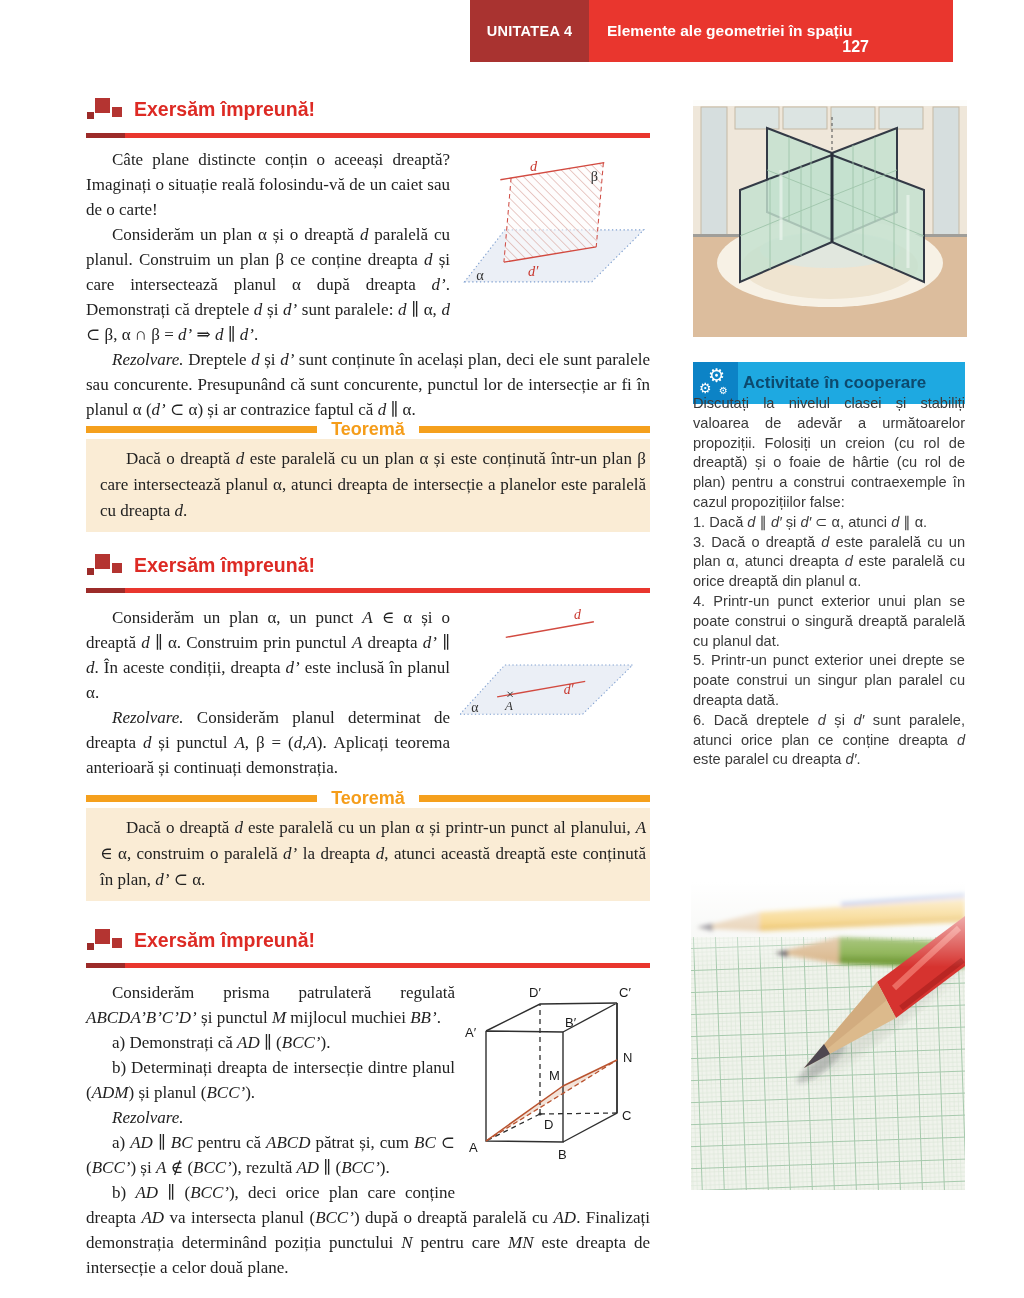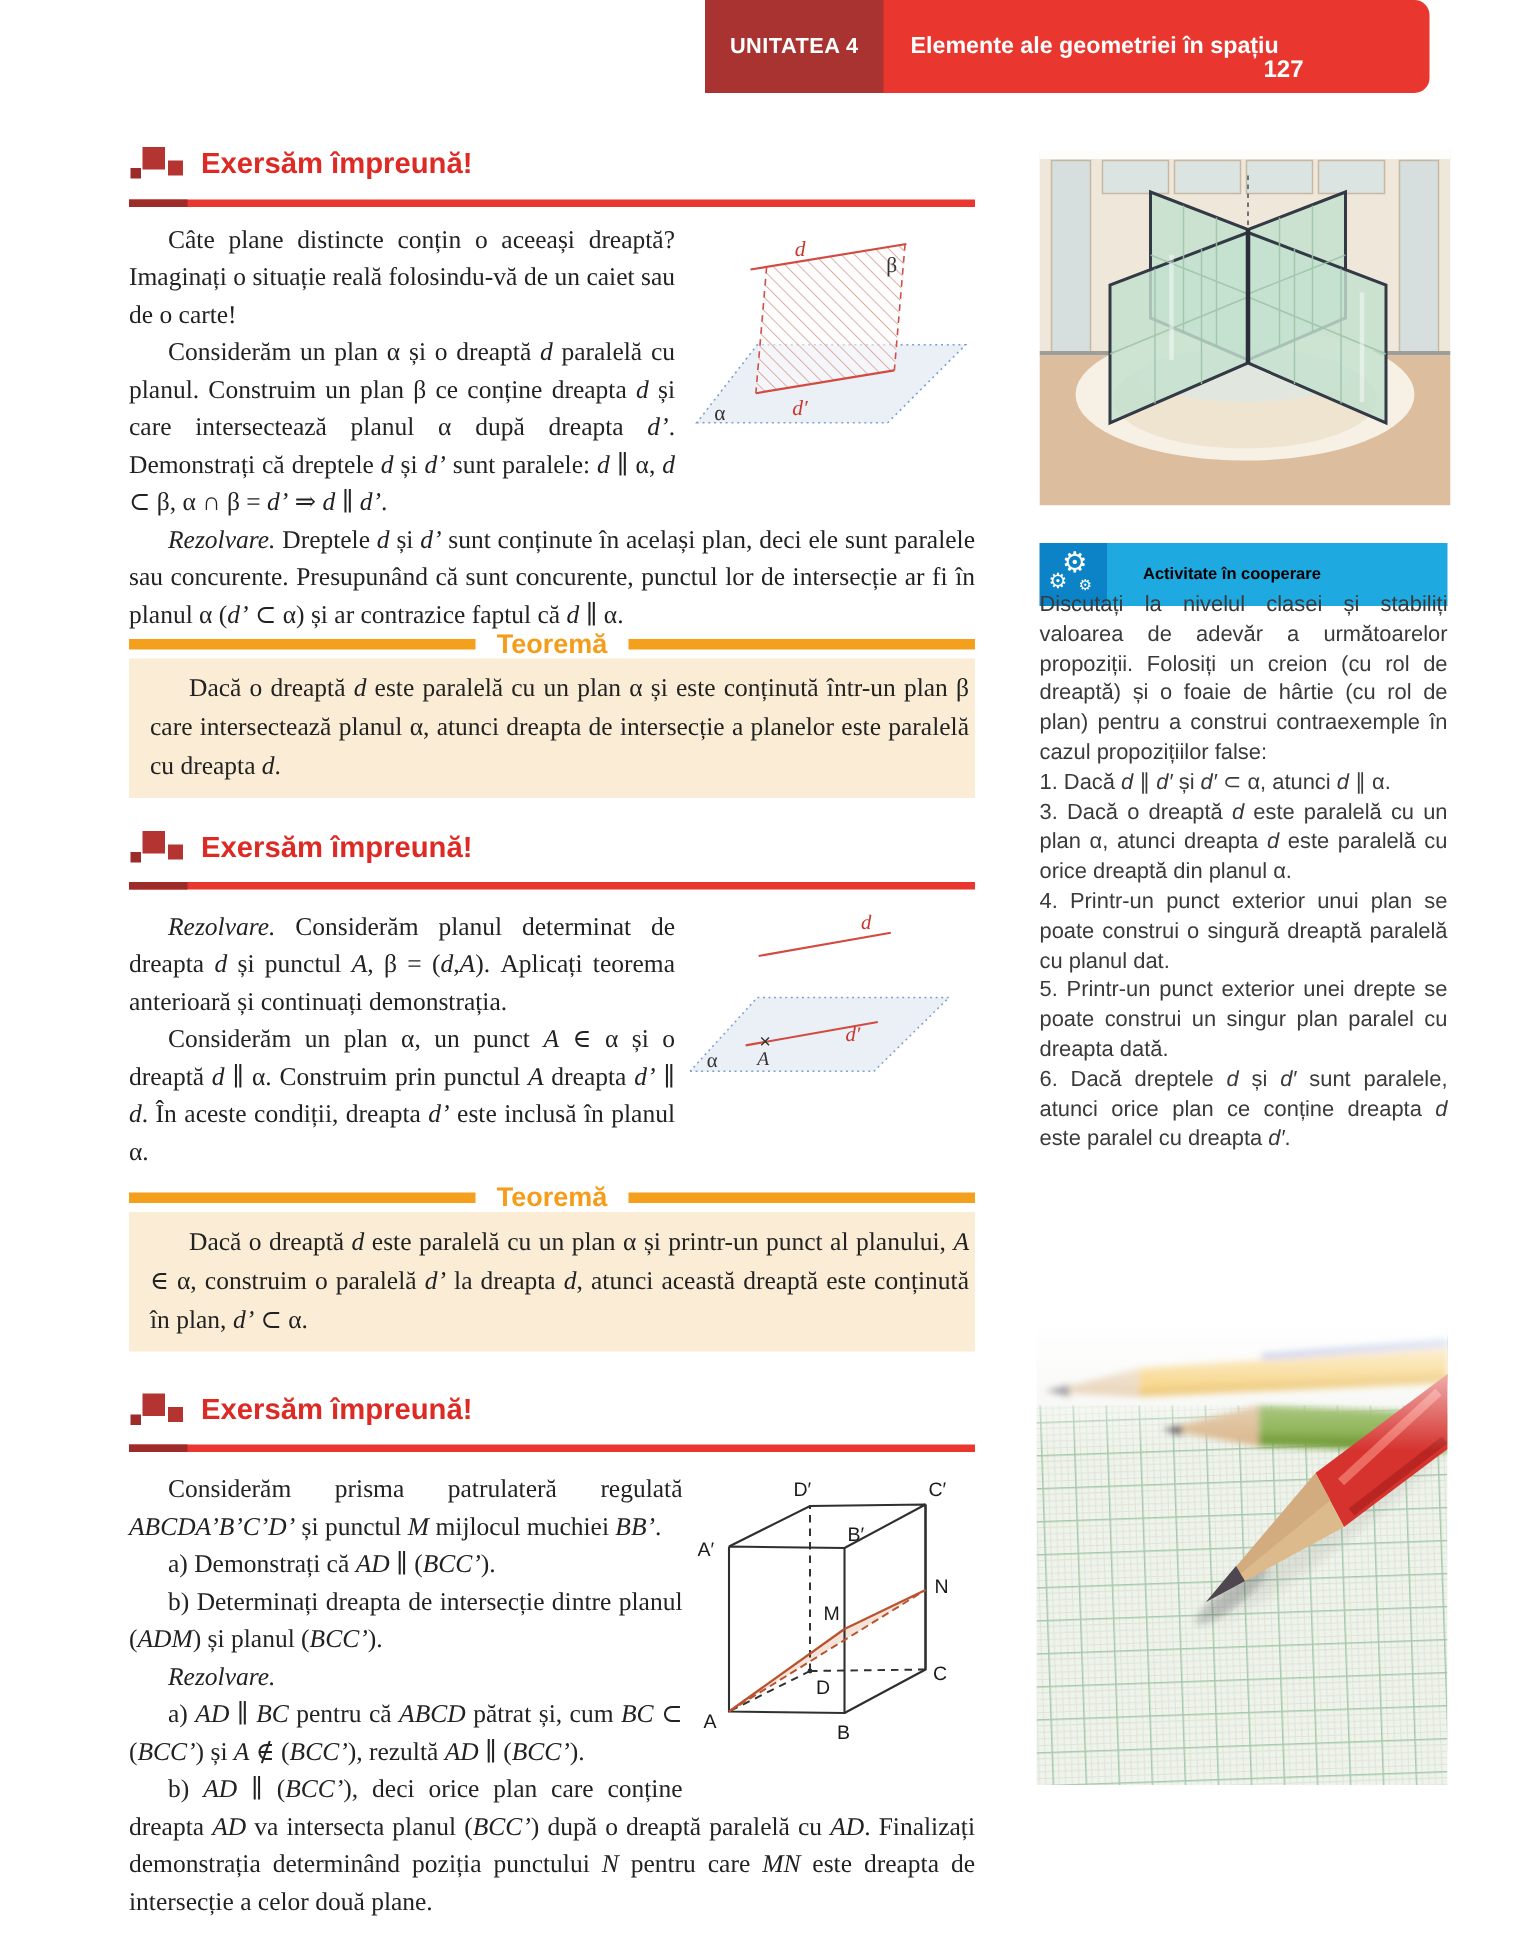--- a/index.html
+++ b/index.html
@@ -1,20 +1,20 @@
 <!DOCTYPE html>
 <html lang="ro"><head>
 <meta charset="utf-8">
 <style>
   html,body{margin:0;padding:0;background:#fff;}
   .page{position:relative;width:1024px;height:1298px;background:#ffffff;overflow:hidden;
         font-family:"Liberation Serif","DejaVu Serif",serif;}
   .i{font-style:italic;}
   
-  .hdr{position:absolute;left:470px;top:0;width:483px;height:62px;background:#E9362E;display:flex;align-items:center;border-radius:10px;}
+  .hdr{position:absolute;left:470px;top:0;width:483px;height:62px;background:#E9362E;display:flex;align-items:center;}
   .hdr-unit{width:119px;height:62px;background:#A93330;color:#fff;display:flex;align-items:center;justify-content:center;
             font-family:"Liberation Sans",sans-serif;font-weight:bold;font-size:14.5px;letter-spacing:.3px;}
   .hdr-title{margin-left:18px;color:#fff;font-family:"Liberation Sans",sans-serif;font-weight:bold;font-size:15.5px;}
   .hdr-page{position:absolute;right:84px;top:16px;height:62px;display:flex;align-items:center;color:#fff;
             font-family:"Liberation Sans",sans-serif;font-weight:bold;font-size:16px;}
   
   .main{position:absolute;left:86px;top:0;width:564px;height:1298px;}
   .sec-head{position:absolute;display:flex;align-items:center;gap:10px;height:30px;}
   .sec-title{font-family:"Liberation Sans",sans-serif;font-weight:bold;font-size:19.5px;color:#DD2A24;}
   .rule{position:absolute;width:564px;height:5px;background:#E9362E;}
@@ -30,22 +30,22 @@
   .t-label{font-family:"Liberation Sans",sans-serif;font-weight:bold;font-size:18px;color:#F59D1A;}
   .t-box{background:#FAECD5;padding:7px 4px 8px 14px;font-size:17px;line-height:26px;text-align:justify;color:#222;}
   .t-box p{margin:0;text-indent:26px;}
   
   .img1{position:absolute;left:693px;top:100px;}
   .img2{position:absolute;left:691px;top:882px;}
   .act-head{position:absolute;left:693px;top:362px;width:272px;height:42px;display:flex;}
   .act-icon{width:45px;background:#0C83C6;position:relative;color:#fff;}
   .act-icon span{position:absolute;font-family:"DejaVu Sans",sans-serif;line-height:1;}
   .g1{font-size:19px;left:15px;top:4px;} .g2{font-size:14px;left:6px;top:19px;} .g3{font-size:10px;left:26px;top:24px;}
-  .act-title{flex:1;background:#1EA9E1;color:#000000;display:flex;align-items:center;padding-left:24px;
-             font-family:"Liberation Sans",sans-serif;font-weight:bold;font-size:11px;}
+  .act-title{flex:1;background:#1EA9E1;color:#0c4a6e;display:flex;align-items:center;padding-left:5px;
+             font-family:"Liberation Sans",sans-serif;font-weight:bold;font-size:17px;}
   .act-body{position:absolute;left:693px;top:394px;width:272px;font-family:"Liberation Sans","DejaVu Sans",sans-serif;
             font-size:14.6px;line-height:19.8px;color:#3A3A3A;text-align:justify;}
   .act-body p{margin:0;}
 </style>
 </head>
 <body>
 
 <div class="page">
 
   <div class="hdr">
@@ -120,22 +120,22 @@
           <text x="132" y="14" font-family="Liberation Serif,serif" font-style="italic" font-size="16" fill="#C8372E">d</text>
           <polygon points="0,124 142,124 200,67 52,67" fill="#EBEFF6" stroke="#7E9FD0" stroke-width="1.2" stroke-dasharray="1.5 2.8"></polygon>
           <line x1="43" y1="104" x2="145" y2="86" stroke="#D24A40" stroke-width="1.6"></line>
           <line x1="55" y1="98" x2="61" y2="104" stroke="#333" stroke-width="1.1"></line>
           <line x1="61" y1="98" x2="55" y2="104" stroke="#333" stroke-width="1.1"></line>
           <text x="120" y="101" font-family="Liberation Serif,serif" font-style="italic" font-size="16" fill="#C8372E">d′</text>
           <text x="52" y="119" font-family="Liberation Serif,serif" font-style="italic" font-size="15" fill="#333">A</text>
           <text x="13" y="121" font-family="Liberation Serif,serif" font-size="16" fill="#333">α</text>
         </svg>
       </span>
+      <p><span>Considerăm un plan α, un punct </span><span class="i">A</span><span> ∈ α și o dreaptă </span><span class="i">d</span><span> ∥ α. Construim prin punctul </span><span class="i">A</span><span> dreapta </span><span class="i">d’</span><span> ∥ </span><span class="i">d</span><span>. În aceste condiții, dreapta </span><span class="i">d’</span><span> este inclusă în planul α.</span></p>
       <p><span class="i">Rezolvare.</span><span> Considerăm planul determinat de dreapta </span><span class="i">d</span><span> și punctul </span><span class="i">A</span><span>, β = (</span><span class="i">d</span><span>,</span><span class="i">A</span><span>). Aplicați teorema anterioară și continuați demonstrația.</span></p>
-      <p><span>Considerăm un plan α, un punct </span><span class="i">A</span><span> ∈ α și o dreaptă </span><span class="i">d</span><span> ∥ α. Construim prin punctul </span><span class="i">A</span><span> dreapta </span><span class="i">d’</span><span> ∥ </span><span class="i">d</span><span>. În aceste condiții, dreapta </span><span class="i">d’</span><span> este inclusă în planul α.</span></p>
     </div>
 
     <div class="theorem" style="top:788px;">
       <div class="t-head">
         <div class="t-bar"></div>
         <div class="t-label">Teoremă</div>
         <div class="t-bar"></div>
       </div>
       <div class="t-box">
         <p><span>Dacă o dreaptă </span><span class="i">d</span><span> este paralelă cu un plan α și printr-un punct al planului, </span><span class="i">A</span><span> ∈ α, construim o paralelă </span><span class="i">d’</span><span> la dreapta </span><span class="i">d</span><span>, atunci această dreaptă este conținută în plan, </span><span class="i">d’</span><span> ⊂ α.</span></p>

